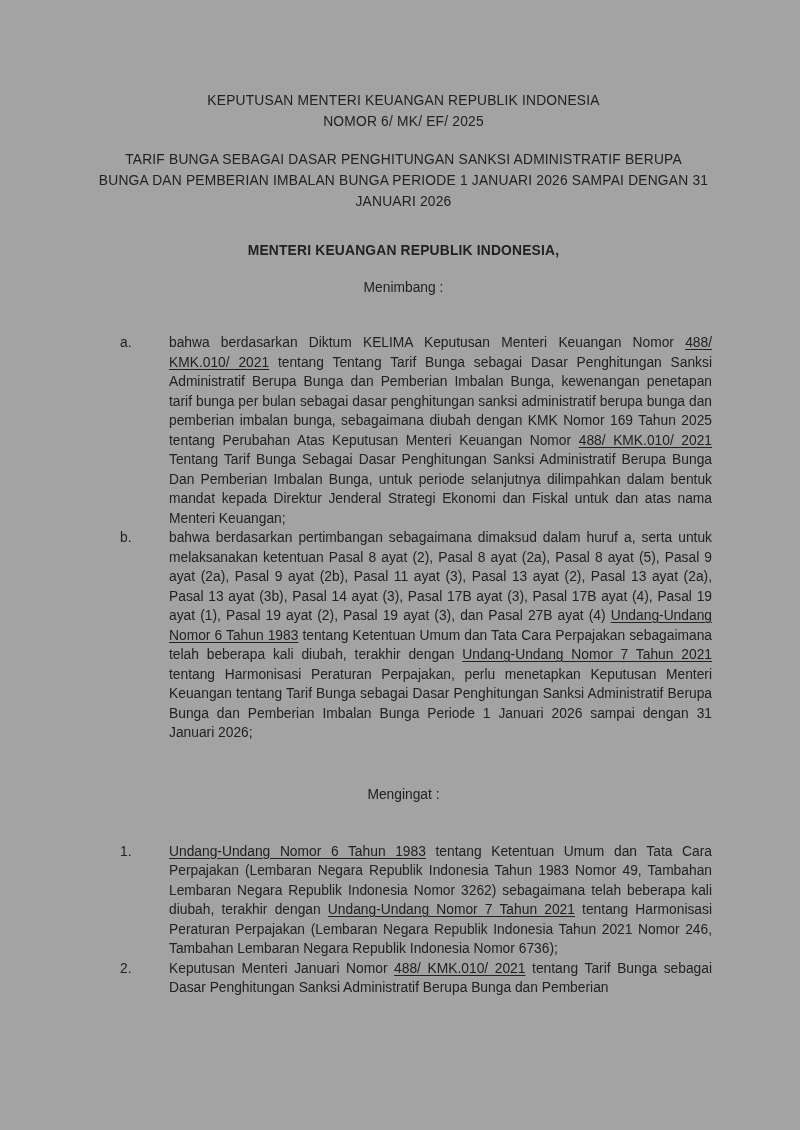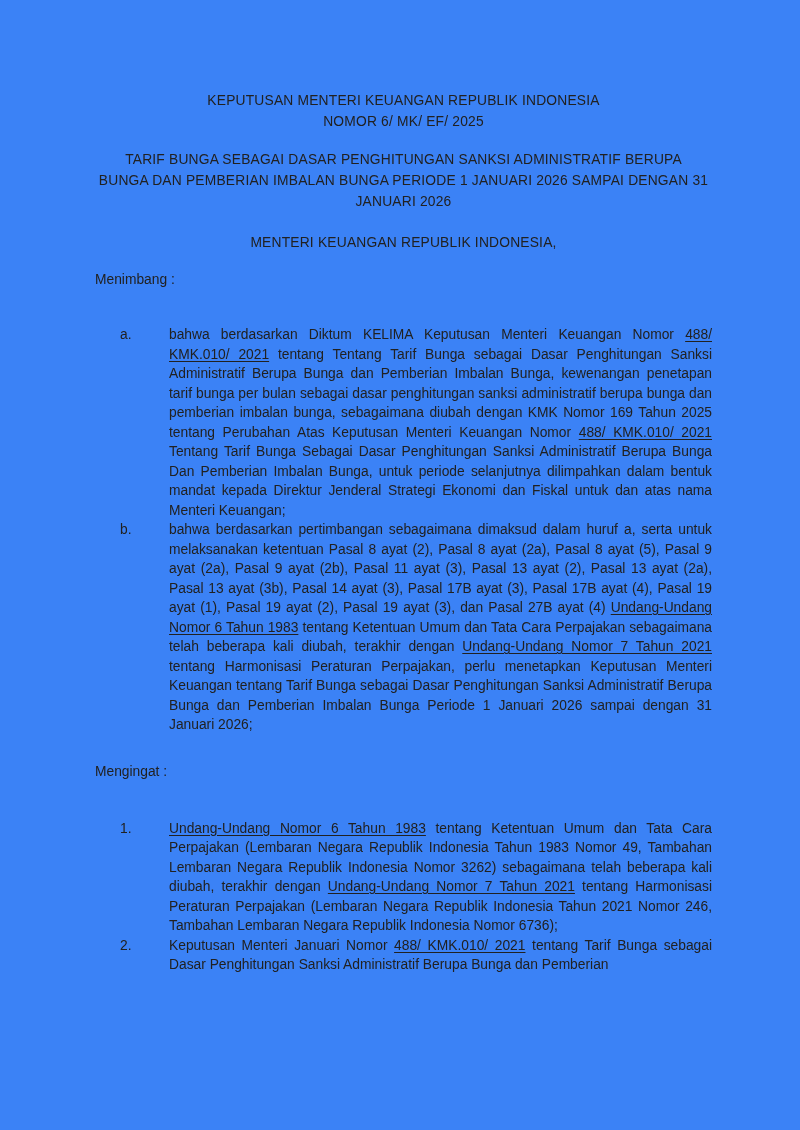--- a/index.html
+++ b/index.html
@@ -5,21 +5,21 @@
   html, body {
     margin: 0;
     padding: 0;
     background: #ffffff;
   }
   .page {
     position: relative;
     width: 800px;
     height: 1130px;
     margin: 0 auto;
-    background: #3b82f6;
+    background: #a3a3a3;
     overflow: hidden;
     box-sizing: border-box;
     padding: 90px 88px 0 95px;
     font-family: "Liberation Sans", "DejaVu Sans", sans-serif;
     font-size: 13.8px;
     color: #212121;
     -webkit-font-smoothing: antialiased;
   }
   .doc-header {
     text-align: center;
@@ -27,32 +27,33 @@
   .h-line {
     line-height: 21px;
     letter-spacing: 0.2px;
   }
   .gap-tentang { margin-top: 16px; }
   .subject {
     margin: 17px auto 0 auto;
     max-width: 610px;
     text-align: center;
   }
-  .gap-auth { margin-top: 20px; }
+  .gap-auth { margin-top: 28px; font-weight: bold; }
   .section-label {
     margin-top: 17px;
     line-height: 20px;
+    text-align: center;
   }
   .clause-list {
     list-style: none;
     margin: 35px 0 0 0;
     padding: 0;
   }
   .clause-list.second { margin-top: 37px; }
-  .mengingat-label { margin-top: 27px; }
+  .mengingat-label { margin-top: 42px; }
   .clause {
     position: relative;
     padding-left: 50px;
     box-sizing: border-box;
   }
   .clause .marker {
     position: absolute;
     left: 25px;
     top: 0;
     line-height: 19.5px;

